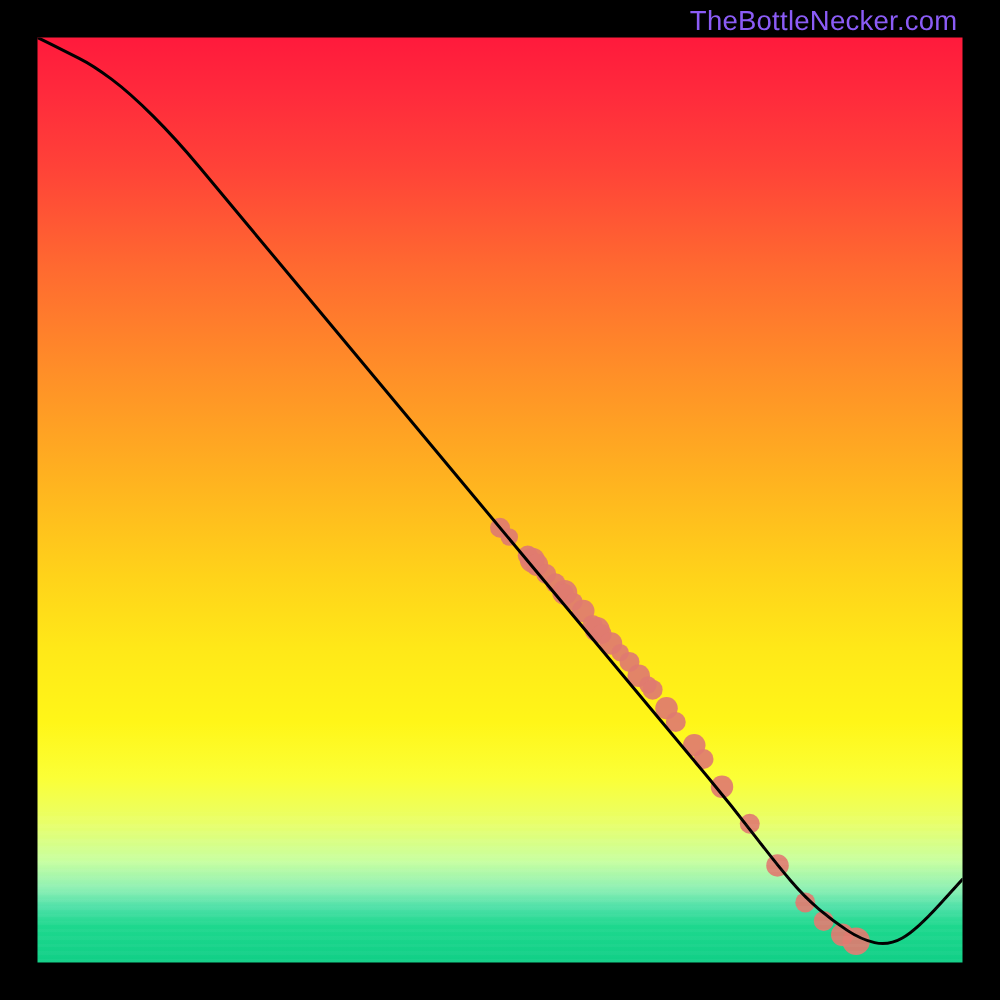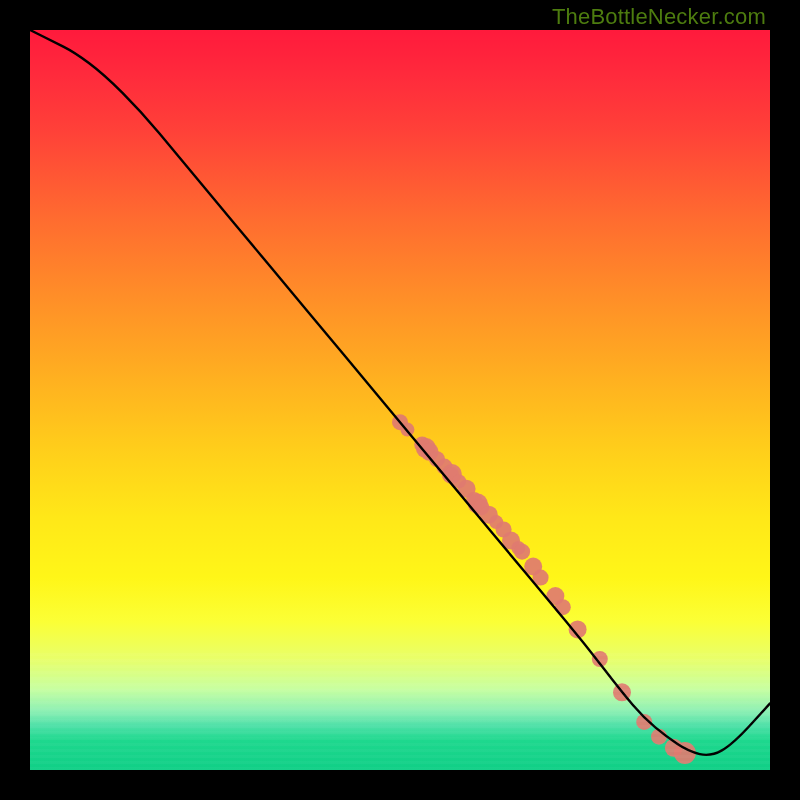--- a/index.html
+++ b/index.html
@@ -63,21 +63,21 @@
     position: absolute;
     left: 0; top: 0;
     width: 740px;
     height: 740px;
     overflow: visible;
   }
   .watermark {
     position: absolute;
     top: 4px;
     right: 34px;
-    color: #4d7c0f;
+    color: #8b5cf6;
     font-size: 22px;
     letter-spacing: 0.2px;
     user-select: none;
   }
 </style>
 </head>
 <body>
 
 <div class="stage">
   <div class="plot">

